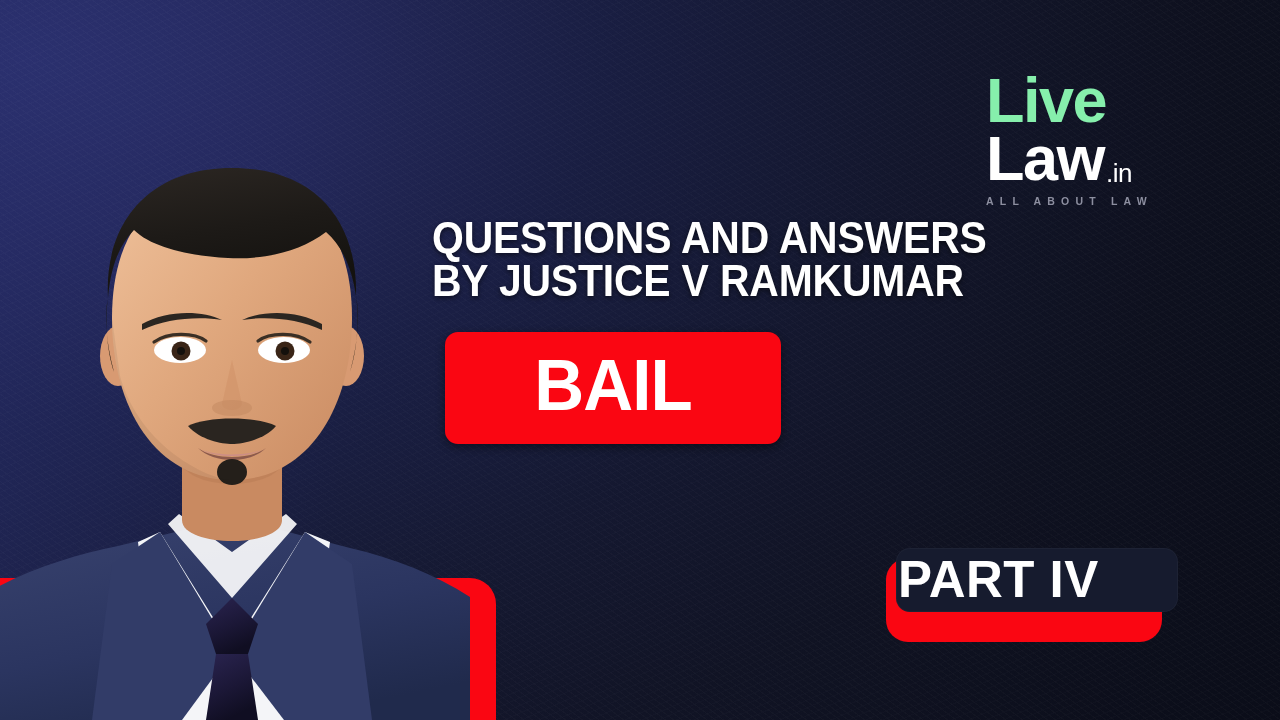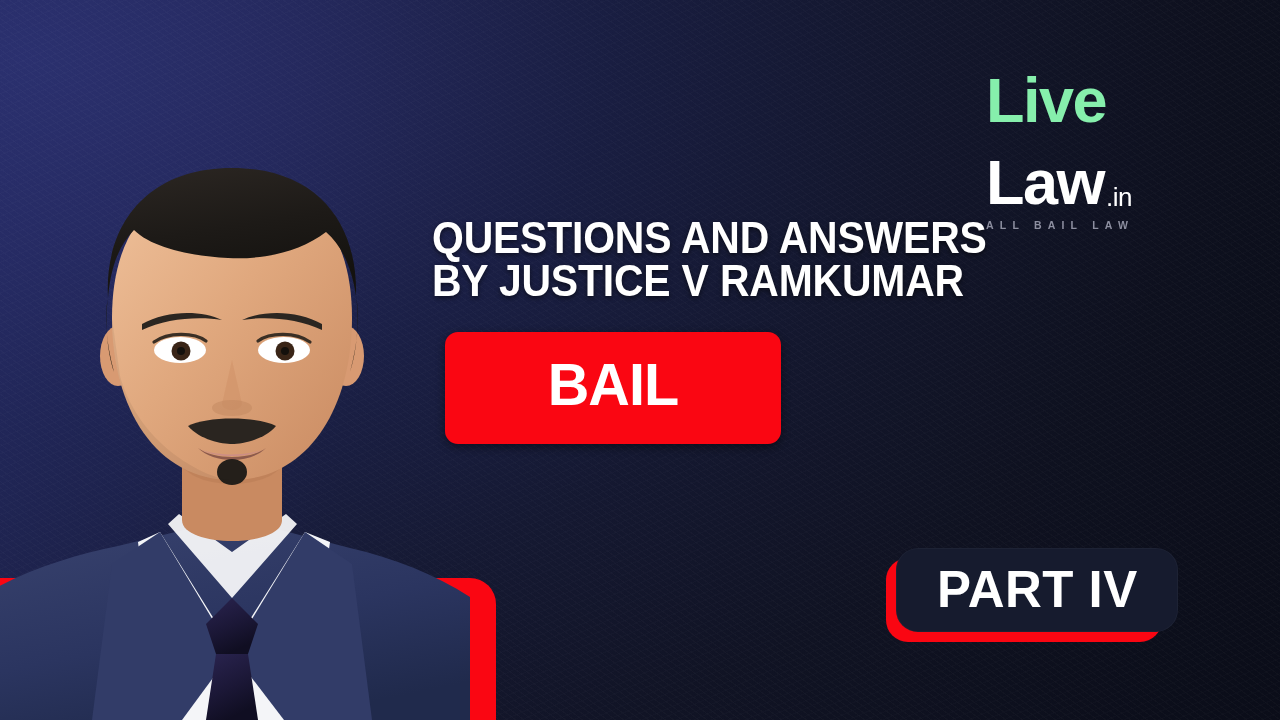--- a/index.html
+++ b/index.html
@@ -32,21 +32,21 @@
   
   .portrait{position:absolute;left:0px;top:128px;width:470px;height:592px;}
   .portrait svg{display:block;width:100%;height:100%;}
 
   
   .logo{position:absolute;left:986px;top:72px;width:210px;text-align:left;}
   .logo-live{
     font-size:63px;line-height:.92;font-weight:700;color:#86efac;
     letter-spacing:-1.5px;font-family:"Liberation Sans",sans-serif;
   }
-  .logo-row2{display:flex;align-items:flex-end;line-height:.92;margin-top:24px;}
+  .logo-row2{display:flex;align-items:flex-end;line-height:.92;}
   .logo-law{font-size:63px;font-weight:700;color:#ffffff;letter-spacing:-1.5px;}
   .logo-in{font-size:26px;font-weight:400;color:#ffffff;margin-left:2px;margin-bottom:2px;letter-spacing:-.5px;}
   .logo-tag{
     margin-top:7px;font-size:10.5px;color:#8d8fa0;font-weight:700;
     letter-spacing:6.2px;white-space:nowrap;
   }
 
   
   .headline{
     position:absolute;left:432px;top:216px;width:772px;
@@ -57,35 +57,35 @@
   }
   .headline div{white-space:nowrap;}
 
   
   .badge-red{
     position:absolute;background:#fa0612;border-radius:13px;
     display:flex;align-items:center;justify-content:center;
     color:#ffffff;font-weight:700;text-transform:uppercase;
     box-shadow:0 3px 10px rgba(0,0,0,.45);
   }
-  #badge-bail{left:445px;top:332px;width:336px;height:112px;font-size:60px;letter-spacing:-1px;}
+  #badge-bail{left:445px;top:332px;width:336px;height:112px;font-size:72px;letter-spacing:-1px;}
   #badge-bail span{transform:scaleX(.96);display:block;line-height:1;padding-bottom:6px;}
   #badge-regular{left:447px;top:452px;width:678px;height:88px;font-size:68px;letter-spacing:-0.5px;}
   #badge-regular span{transform:scaleX(.97);display:block;line-height:1;padding-bottom:4px;}
 
   
   .part-wrap{position:absolute;left:886px;top:548px;width:292px;height:96px;}
   .part-red{
     position:absolute;left:0;top:10px;width:276px;height:84px;
     background:#fa0612;border-radius:22px;
   }
   .part-dark{
-    position:absolute;left:10px;top:0px;width:282px;height:84px;
-    background:#161b2e;border-radius:22px;
-    display:flex;align-items:center;justify-content:center;
+    position:absolute;left:10px;top:0px;width:282px;height:64px;
+    background:#161b2e;border-radius:14px;
+    display:flex;align-items:center;
     color:#ffffff;font-weight:700;font-size:52px;letter-spacing:0.5px;
     text-transform:uppercase;box-shadow:inset 0 0 0 1px rgba(255,255,255,.03);
   }
   .part-dark span{transform:scaleX(.98);display:block;line-height:1;padding-bottom:3px;}
 </style>
 </head>
 <body>
 
 <div id="stage">
 
@@ -177,21 +177,21 @@
       </g>
     </svg>
   </div>
 
   <div class="logo">
     <div class="logo-live">Live</div>
     <div class="logo-row2">
       <span class="logo-law">Law</span>
       <span class="logo-in">.in</span>
     </div>
-    <div class="logo-tag">ALL BAIL LAW</div>
+    <div class="logo-tag">ALL ABOUT LAW</div>
   </div>
 
   <div class="headline">
     <div>QUESTIONS AND ANSWERS</div>
     <div>BY JUSTICE V RAMKUMAR</div>
   </div>
 
   <div class="badge-red" id="badge-bail">
     <span>BAIL</span>
   </div>

